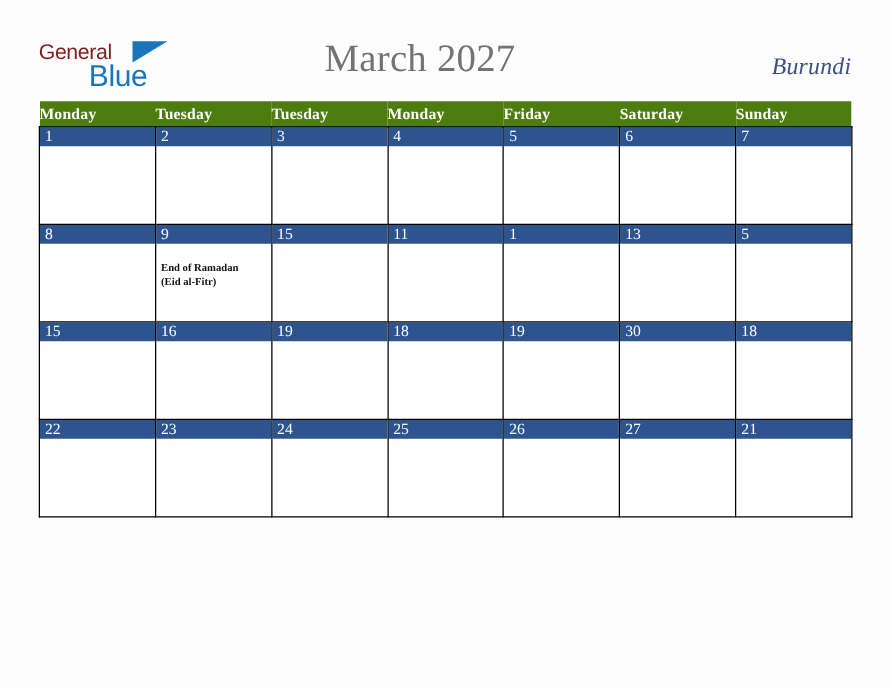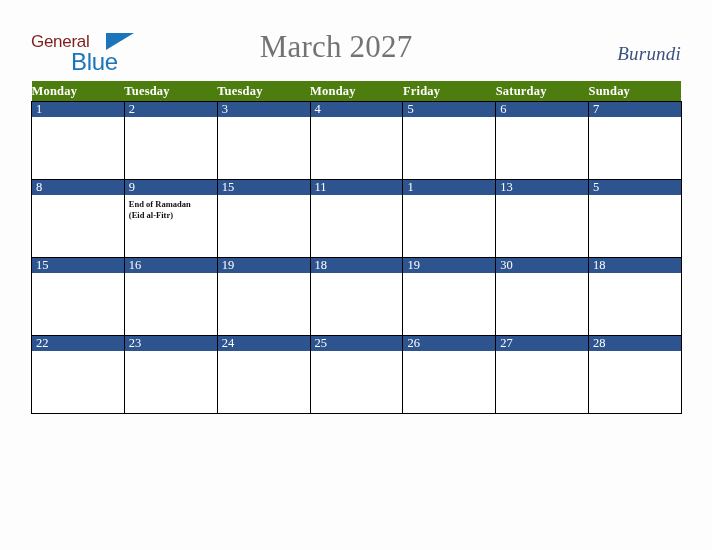--- a/index.html
+++ b/index.html
@@ -128,21 +128,21 @@
     font-size: 12.5px;
     line-height: 15px;
     height: 15px;
     padding-left: 4px;
     margin: 0;
     overflow: hidden;
     white-space: nowrap;
   }
 
   .events {
-    padding: 4px 3px 0 4px;
+    padding: 14px 3px 0 4px;
     font-family: "Liberation Serif", "DejaVu Serif", serif;
     font-size: 8.5px;
     font-weight: bold;
     line-height: 11px;
     color: #111111;
   }
 </style>
 </head>
 <body>
 
@@ -269,18 +269,18 @@
           <td class="day">
             <span class="daynum">25</span>
           </td>
           <td class="day">
             <span class="daynum">26</span>
           </td>
           <td class="day">
             <span class="daynum">27</span>
           </td>
           <td class="day">
-            <span class="daynum">28</span>
+            <span class="daynum">21</span>
           </td>
         </tr>
       </tbody>
   </table>
 </div>
 
 </body></html>

